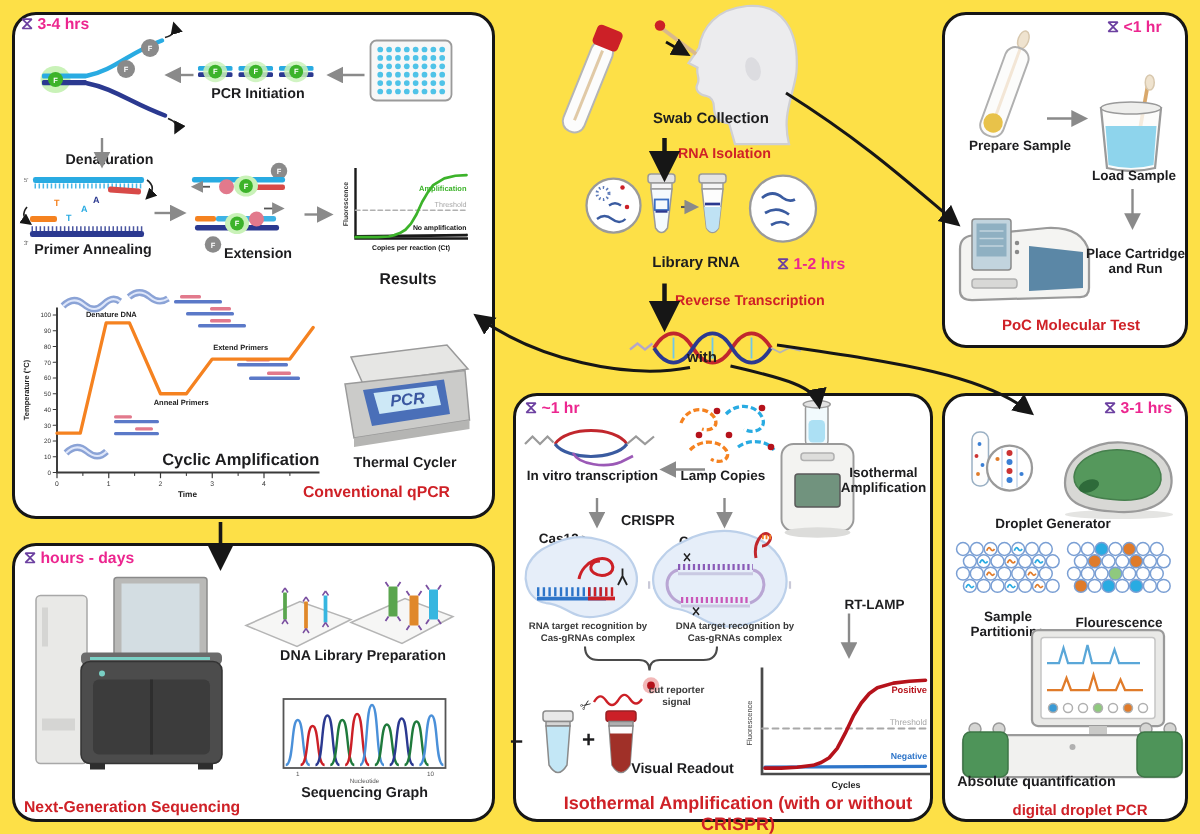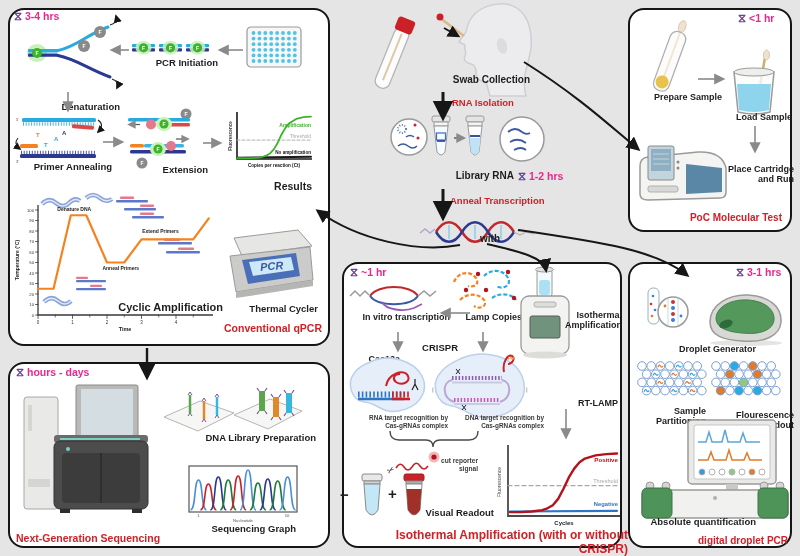--- a/index.html
+++ b/index.html
@@ -1,25 +1,25 @@
 <!DOCTYPE html>
 <html><head>
 <meta charset="utf-8">
 <style>
   html,body{margin:0;padding:0;background:#fff}
-  #stage{position:relative;width:800px;height:556px;background:#e5e5e5;
+  #stage{position:relative;width:800px;height:556px;background:#fde047;
          font-family:"Liberation Sans",sans-serif;overflow:hidden}
   .panel{position:absolute;border:2.5px solid #161616;border-radius:16px;background:#fff;box-sizing:border-box}
-  .lbl{position:absolute;font-weight:bold;color:#1d1d1f;text-align:right;line-height:1.15;font-size:9.5px}
+  .lbl{position:absolute;font-weight:bold;color:#1d1d1f;text-align:center;line-height:1.15;font-size:9.5px}
   .sm{font-size:9px}
   .t10{font-size:10px}.t105{font-size:10.5px}.t11{font-size:11px}
   .cap{font-size:6.4px;font-weight:bold;color:#3a3a3a;line-height:1.25}
   .tiny{font-size:6.6px}
   .red{color:#cf2127}
-  .left{text-align:left}.right{text-align:right}
+  .left{text-align:left}.right{}
   .time{position:absolute;font-weight:bold;font-size:10.5px;color:#ec268f;white-space:nowrap}
   .hg{color:#6b3fa0;font-size:11.5px;font-weight:bold}
   .sign{position:absolute;font-weight:bold;font-size:15px;color:#1d1d1f}
   svg{position:absolute;overflow:visible}
   svg text{font-family:"Liberation Sans",sans-serif}
   .svgF{font-size:5px;font-weight:bold;fill:#fff;text-anchor:middle}
 </style>
 </head>
 <body>
 
@@ -399,21 +399,21 @@
     <path d="M118,24 q7,-6 14,0 q4,3 8,1" stroke="#3a5ba0" stroke-width="1.8" fill="none"></path>
     <path d="M120,34 q8,-5 16,1" stroke="#3a5ba0" stroke-width="1.8" fill="none"></path>
     <path d="M124,42 q7,-4 12,0" stroke="#3a5ba0" stroke-width="1.8" fill="none"></path>
   </svg>
   <div class="lbl t10" style="left:414px;top:170px;width:100px">Library RNA</div>
   <div class="time" style="left:518px;top:170px">
     <span class="hg">⧖</span>
     <span>1-2 hrs</span>
   </div>
 
-  <div class="lbl red left" style="left:450px;top:196px">Anneal Transcription</div>
+  <div class="lbl red left" style="left:450px;top:196px">Reverse Transcription</div>
 
   <svg style="left:418px;top:217px" width="118" height="30" viewBox="0 0 118 30">
     <path d="M2,16 l5,-4 l5,4 l5,-4" stroke="#b5a6c8" stroke-width="1.5" fill="none"></path>
     <line x1="31" y1="8" x2="31" y2="22" stroke="#6fc7ea" stroke-width="1.2"></line>
     <line x1="57" y1="8" x2="57" y2="22" stroke="#6fc7ea" stroke-width="1.2"></line>
     <line x1="83" y1="8" x2="83" y2="22" stroke="#6fc7ea" stroke-width="1.2"></line>
     <path d="M18,15 C26,2 36,2 44,15 C52,28 62,28 70,15 C78,2 88,2 96,15" stroke="#c1272d" stroke-width="2.5" fill="none"></path>
     <path d="M18,15 C26,28 36,28 44,15 C52,2 62,2 70,15 C78,28 88,28 96,15" stroke="#2b3990" stroke-width="2.5" fill="none"></path>
     <path d="M96,15 l6,3 l6,-3 l8,2" stroke="#b5b5b5" stroke-width="1.2" fill="none"></path>
   </svg>

